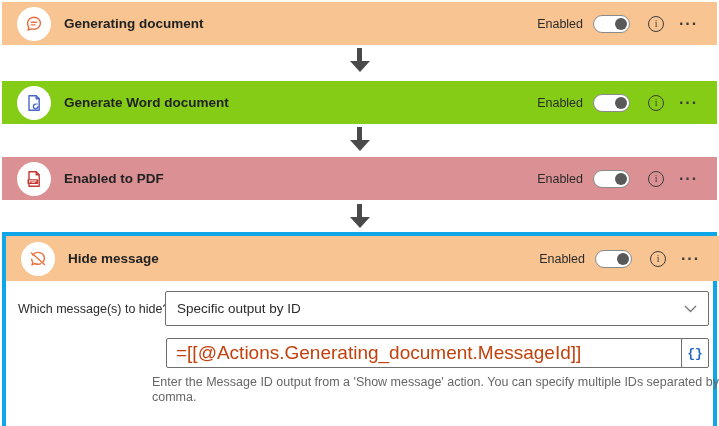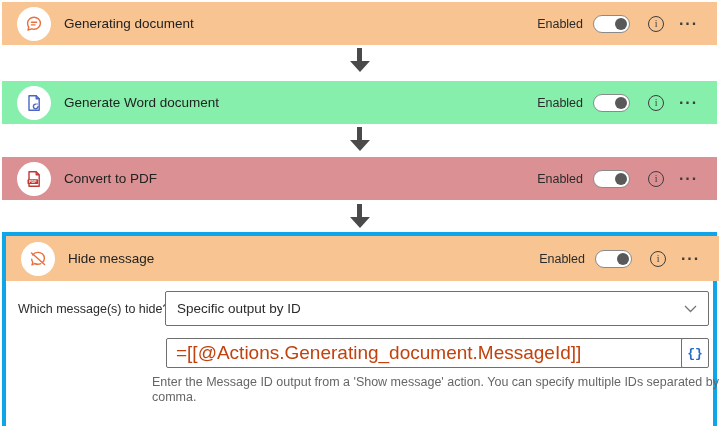--- a/index.html
+++ b/index.html
@@ -5,21 +5,21 @@
   * { box-sizing: border-box; margin: 0; padding: 0; }
   html,body { width: 719px; height: 426px; background: #fff;
     font-family: "Liberation Sans", sans-serif; overflow: hidden; position: relative; }
   .stage { position: absolute; inset: 0; width: 719px; height: 426px; }
 
   
   .card-header { position: absolute; left: 2px; width: 715px; height: 43px;
     display: flex; align-items: center; }
   .icon-circle { width: 34px; height: 34px; border-radius: 50%; background: #fff;
     margin-left: 15px; display: flex; align-items: center; justify-content: center; flex: 0 0 auto; }
-  .card-title { margin-left: 13px; font-size: 13.5px; font-weight: normal; color: #222; }
+  .card-title { margin-left: 13px; font-size: 13.5px; font-weight: bold; color: #222; }
   .header-controls { margin-left: auto; display: flex; align-items: center; padding-right: 19px; }
   .enabled-label { font-size: 12.5px; color: #2b2b2b; margin-right: 10px; }
   .toggle { position: relative; width: 37px; height: 18px; border: 1px solid #8a8a8a;
     border-radius: 10px; background: #fff; cursor: pointer; flex: 0 0 auto; }
   .toggle .knob { position: absolute; top: 2px; right: 2px; width: 12px; height: 12px;
     border-radius: 50%; background: #595959; }
   .info-badge { width: 16px; height: 16px; border: 1px solid #3d3d3d; border-radius: 50%;
     display: flex; align-items: center; justify-content: center; font-size: 10px; line-height: 1;
     color: #3d3d3d; margin-left: 18px; font-family: "Liberation Serif", serif; cursor: pointer; }
   .dots { margin-left: 15px; font-size: 16px; font-weight: bold; letter-spacing: 1px;
@@ -81,21 +81,21 @@
       <span class="info-badge">i</span>
       <span class="dots">···</span>
     </div>
   </div>
 
   <div class="flow-arrow" style="top:48px">
     <span class="arrow-stem"></span>
       <span class="arrow-head"></span>
   </div>
 
-  <div class="card-header" style="top: 81px; background-color: #86efac;">
+  <div class="card-header" style="top: 81px; background-color: #84cc16;">
     <span class="icon-circle">
       <svg width="20" height="20" viewBox="0 0 20 20" fill="none" stroke="#4a67c7" stroke-width="1.4" stroke-linecap="round" stroke-linejoin="round">
         <path d="M5 2.8h7.2l3 3v11.4H5z"></path>
         <path d="M12.2 2.8v3h3"></path>
         <path d="M14 13.4a2.3 2.3 0 1 1-2.3-2.3"></path>
         <path d="M12.6 9.9l1.5 1.1-1.5 1.1" fill="#4a67c7" stroke="none"></path>
       </svg>
     </span>
     <span class="card-title">Generate Word document</span>
     <div class="header-controls">
@@ -115,21 +115,21 @@
 
   <div class="card-header" style="top: 157px; background-color: rgb(219, 144, 147);">
     <span class="icon-circle">
       <svg width="20" height="20" viewBox="0 0 20 20">
         <path d="M5 2.8h7.2l3 3v11.4H5z" fill="none" stroke="#c23934" stroke-width="1.4" stroke-linejoin="round"></path>
         <path d="M12.2 2.8v3h3" fill="none" stroke="#c23934" stroke-width="1.4" stroke-linejoin="round"></path>
         <rect x="3.5" y="10.3" width="10.6" height="4.8" rx="0.9" fill="#c23934"></rect>
         <text x="8.8" y="14" font-size="3.8" fill="#ffffff" text-anchor="middle" font-weight="bold">PDF</text>
       </svg>
     </span>
-    <span class="card-title">Convert to PDF</span>
+    <span class="card-title">Enabled to PDF</span>
     <div class="header-controls">
       <span class="enabled-label">Enabled</span>
       <span class="toggle">
           <span class="knob"></span>
         </span>
       <span class="info-badge">i</span>
       <span class="dots">···</span>
     </div>
   </div>
 

